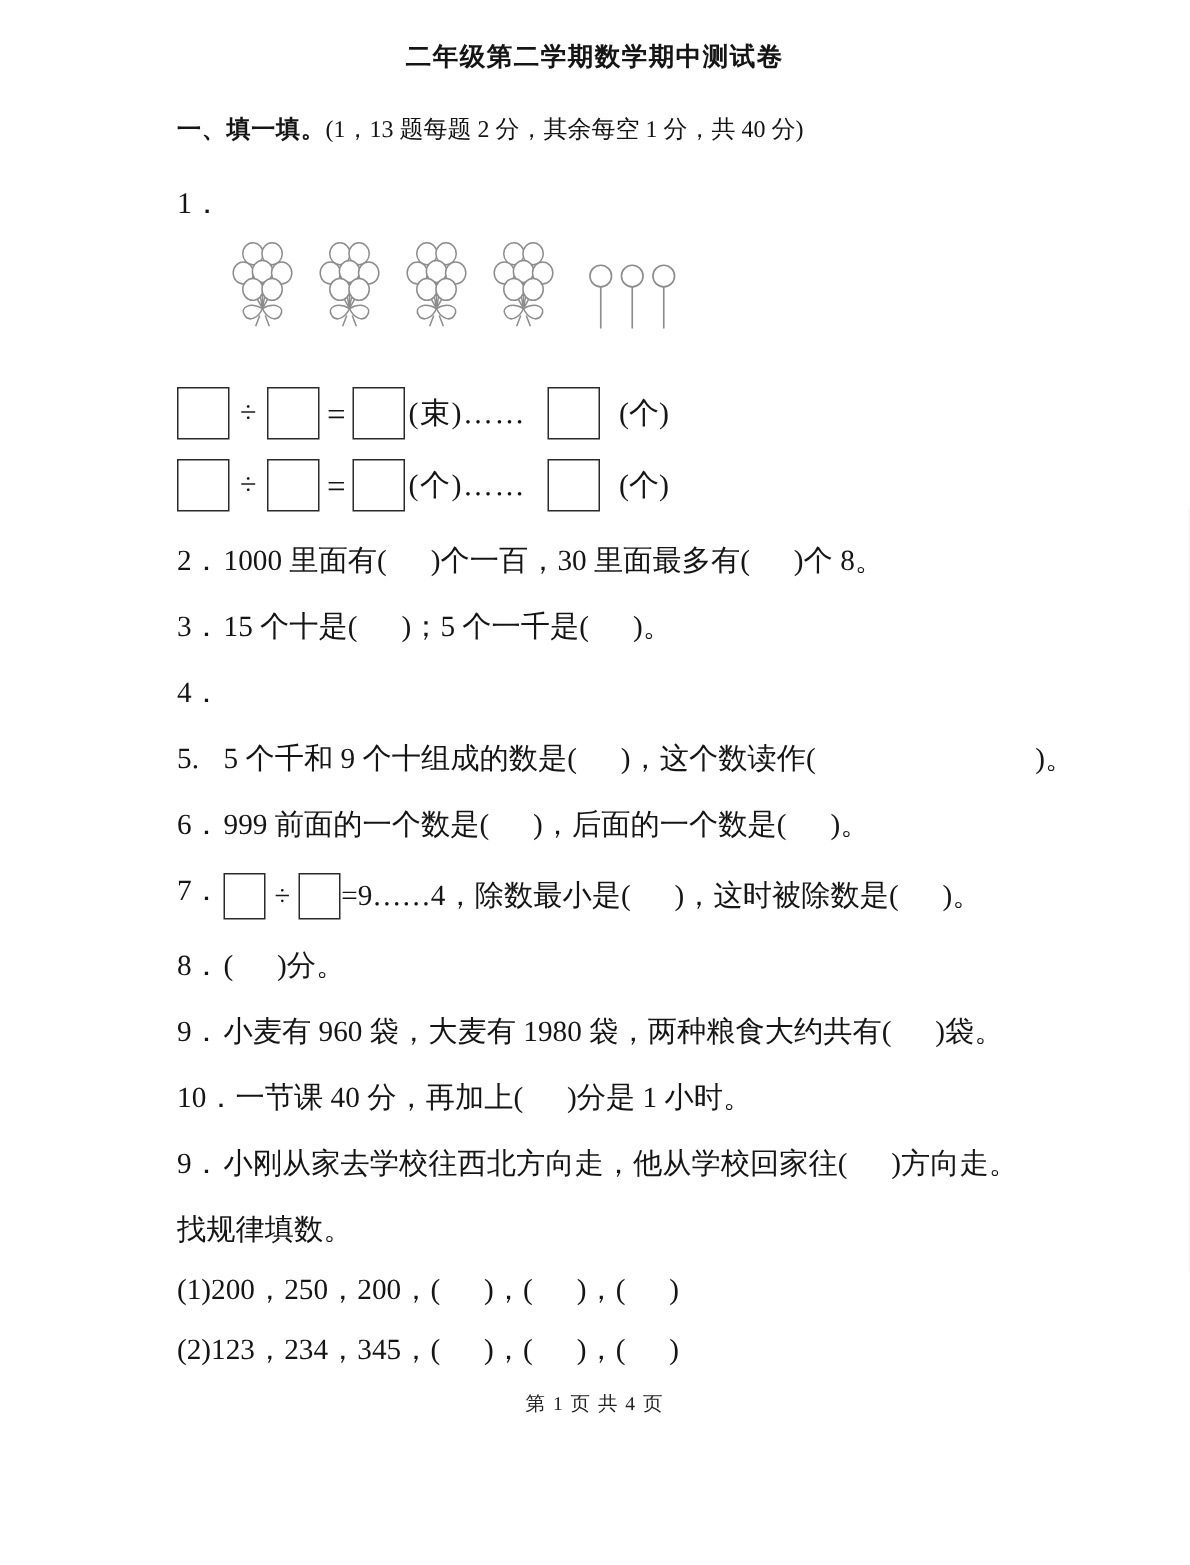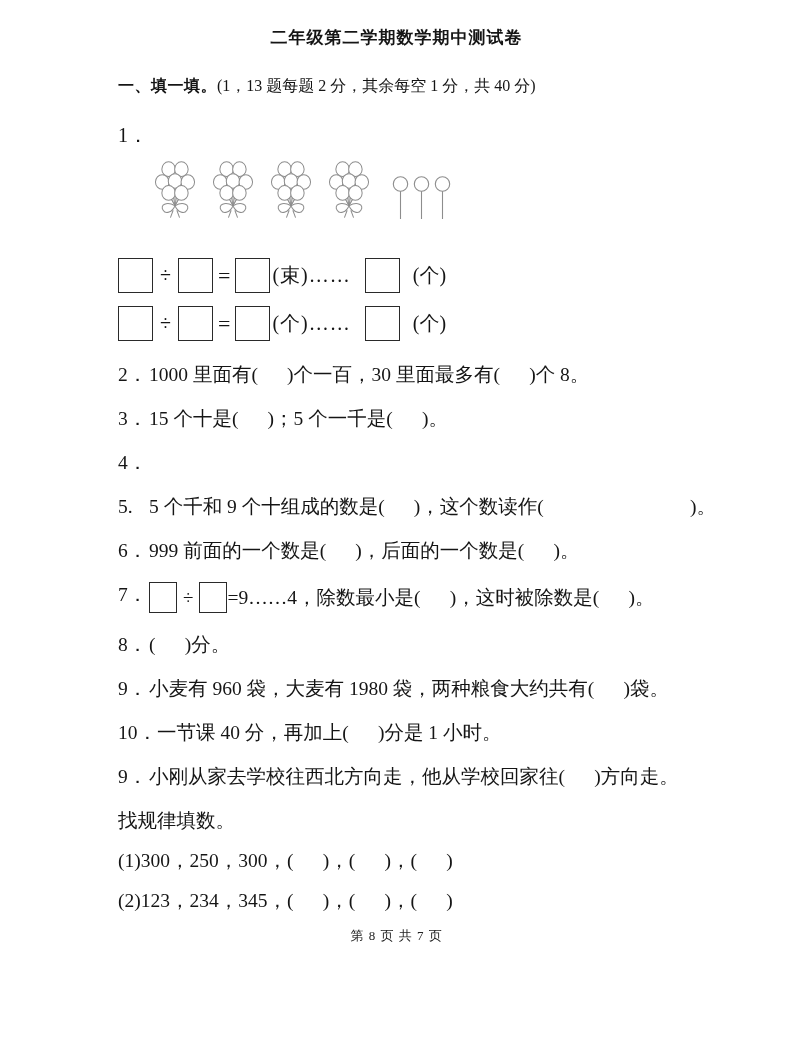--- a/index.html
+++ b/index.html
@@ -256,23 +256,23 @@
         </div>
         <div class="q">
           <span class="qnum">9．</span>
           <div class="qbody">
             <div class="qline">小刚从家去学校往西北方向走，他从学校回家往(      )方向走。</div>
           </div>
         </div>
         <div class="q">
           <div class="qbody">
             <div class="qline">找规律填数。</div>
-            <div class="qline sub">(1)300，250，300，(      )，(      )，(      )</div>
+            <div class="qline sub">(1)200，250，200，(      )，(      )，(      )</div>
             <div class="qline sub">(2)123，234，345，(      )，(      )，(      )</div>
           </div>
         </div>
       </div>
 
   </div>
 
-  <div class="footer">第 8 页 共 7 页</div>
+  <div class="footer">第 1 页 共 4 页</div>
 
 </div>
 
 </body></html>

